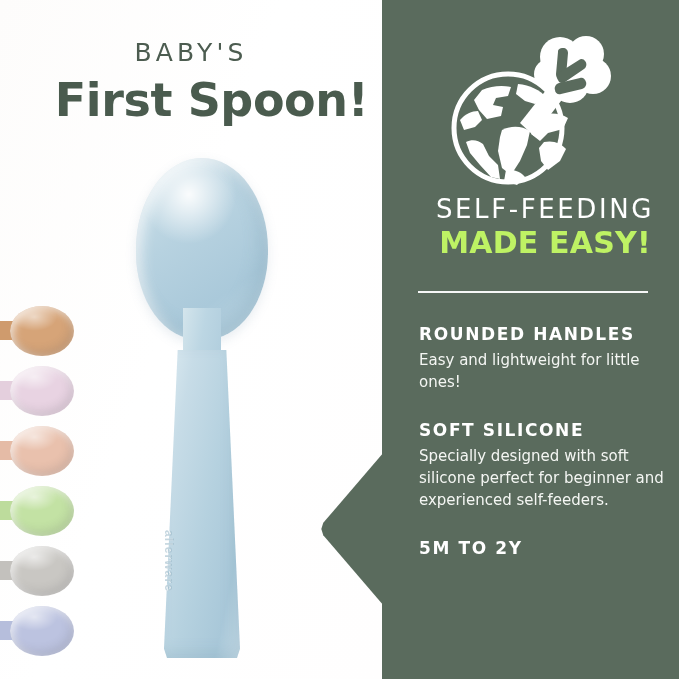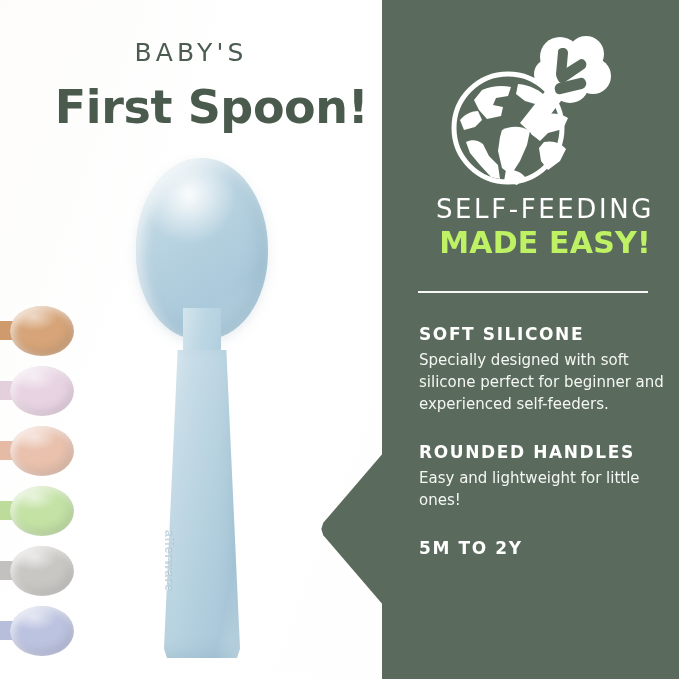--- a/index.html
+++ b/index.html
@@ -8,21 +8,21 @@
   .stage{position:relative;width:679px;height:679px;background:#ffffff;overflow:hidden;}
 
   
   .left-panel{position:absolute;left:0;top:0;width:382px;height:679px;
               background:linear-gradient(110deg,#fdfcfb 0%,#ffffff 45%,#fffefe 100%);}
 
   .title-block{position:absolute;left:0;top:40px;width:382px;text-align:center;}
   .kicker{font-size:25px;letter-spacing:4.2px;color:#4c5c50;font-weight:400;
           line-height:1;font-family:"DejaVu Sans",sans-serif;}
   .headline{font-size:46px;font-weight:700;color:#4a5b4e;letter-spacing:-0.4px;
-            line-height:1.05;margin-top:18px;font-family:"DejaVu Sans",sans-serif;padding-left:41px;}
+            line-height:1.05;margin-top:11px;font-family:"DejaVu Sans",sans-serif;padding-left:41px;}
 
   
   .spoon-main{position:absolute;left:128px;top:158px;width:148px;height:500px;}
   .bowl{position:absolute;left:8px;top:0;width:132px;height:182px;border-radius:50% 50% 48% 48%;
         background:
           radial-gradient(ellipse 58% 44% at 40% 20%, rgba(255,255,255,.92) 0%, rgba(255,255,255,0) 62%),
           linear-gradient(145deg,#cfe2ea 0%,#b7d2e0 40%,#aac9da 72%,#c2dae6 100%);
         box-shadow:inset -7px -9px 17px rgba(120,155,175,.30),
                     inset 5px 5px 13px rgba(255,255,255,.75),
                     0 4px 11px rgba(120,150,170,.17);}
@@ -155,26 +155,26 @@
 
     <div class="brandline">
       <div class="brand-top">SELF-FEEDING</div>
       <div class="brand-bottom">MADE EASY!</div>
     </div>
 
     <div class="rule" style="left:36px;top:291px;"></div>
 
     <div class="features" style="left:37px;">
       <div class="feat">
+        <div class="feat-title">ROUNDED HANDLES</div>
+        <div class="feat-body">Easy and lightweight for little ones!</div>
+      </div>
+      <div class="feat">
         <div class="feat-title">SOFT SILICONE</div>
         <div class="feat-body">Specially designed with soft silicone perfect for beginner and experienced self-feeders.</div>
-      </div>
-      <div class="feat">
-        <div class="feat-title">ROUNDED HANDLES</div>
-        <div class="feat-body">Easy and lightweight for little ones!</div>
       </div>
       <div class="feat">
         <div class="feat-title">5M TO 2Y</div>
       </div>
     </div>
 
   </div>
 </div>
 
 </body></html>

